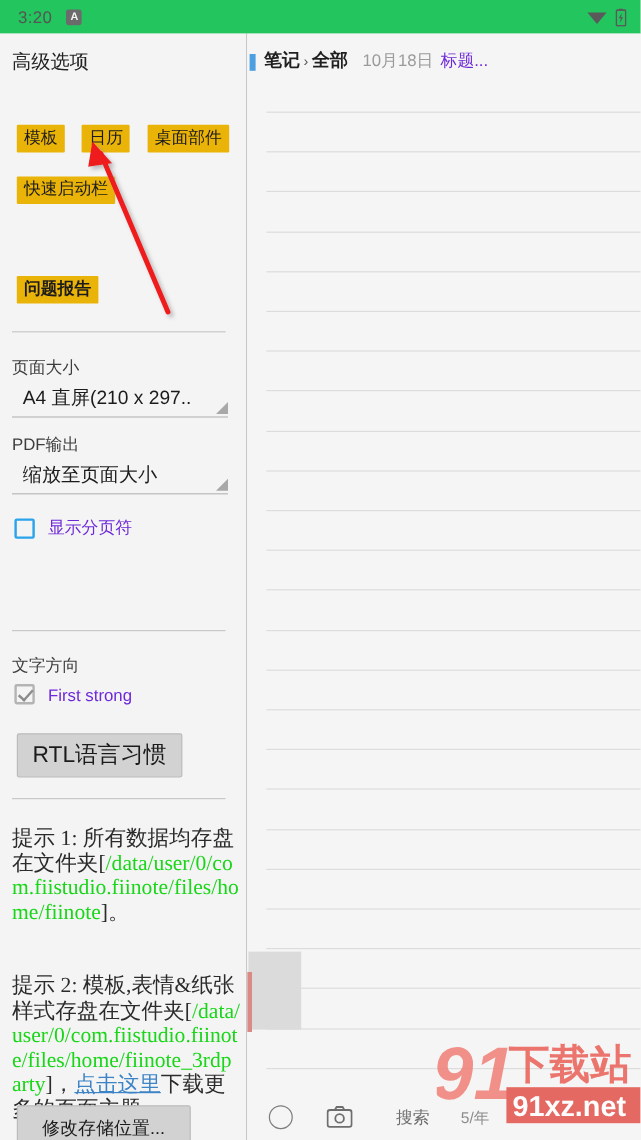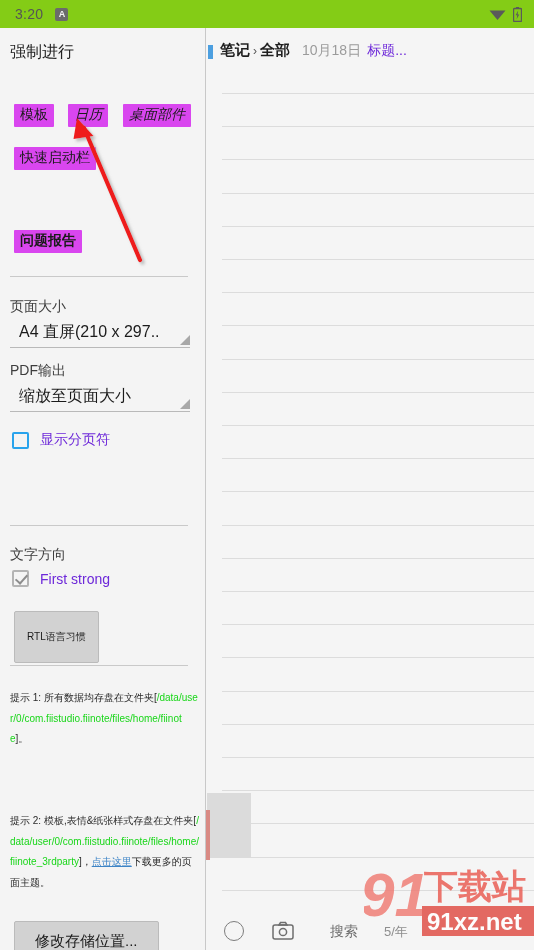--- a/index.html
+++ b/index.html
@@ -13,21 +13,21 @@
     position: relative;
     width: 534px; height: 950px;
     background: #f4f4f4;
     overflow: hidden;
   }
 
   
   #statusbar {
     position: absolute; top: 0; left: 0;
     width: 534px; height: 28px;
-    background: #84cc16;
+    background: #22c55e;
     display: flex; align-items: center;
   }
   #status-time {
     margin-left: 15px;
     font-size: 14px; color: #555;
     letter-spacing: .3px;
   }
   #status-a-icon {
     margin-left: 12px;
     width: 13px; height: 13px;
@@ -66,30 +66,30 @@
     overflow: hidden;
   }
 
   
   #adv-title {
     position: absolute; left: 10px; top: 14px;
     font-size: 16px; color: #222;
   }
   .chip {
     display: inline-block;
-    background: #d946ef;
+    background: #eab308;
     color: #1b1b1b;
     font-size: 14px;
     padding: 2px 6px 3px 6px;
     border-radius: 1px;
     line-height: 1.25;
     white-space: nowrap;
   }
   .chip-row { position: absolute; left: 14px; white-space: nowrap; }
-  .chip-row .chip + .chip { margin-left: 10px; font-style: italic; }
+  .chip-row .chip + .chip { margin-left: 10px; }
   #row-a { top: 76px; }
   #row-b { top: 119px; }
   #row-c { top: 160px; }
   #row-d { top: 202px; font-weight: bold; }
 
   .hrule {
     position: absolute;
     left: 10px; width: 178px; height: 1px;
     background: #c9c9c9;
   }
@@ -149,34 +149,35 @@
   }
   .cb-label { font-size: 14px; color: #6d28d9; }
   #cb-pagebreak { top: 403px; }
   #cb-fiipdf    { top: 445px; }
   #cb-firststrong { top: 542px; }
 
   #btn-rtl {
     position: absolute; left: 14px; top: 583px;
     background: #d2d2d2;
     color: #1b1b1b;
-    font-size: 10px;
-    padding: 20px 12px;
+    font-size: 19px;
+    padding: 8px 12px;
     border: 1px solid #bbb;
     border-radius: 2px;
     line-height: 1;
   }
 
   .tip {
     position: absolute; left: 10px;
     width: 190px;
-    font-size: 10px;
+    font-size: 18px;
     color: #2b2b2b;
     line-height: 20.5px;
     word-break: break-all;
+    font-family: Liberation Serif, serif;
   }
   #tip-1 { top: 660px; }
   #tip-2 { top: 783px; }
   .path { color: #19d619; }
   .linkish { color: #3d84c6; text-decoration: underline; }
 
   #btn-change-storage {
     position: absolute; left: 14px; top: 893px;
     background: #d2d2d2;
     color: #1b1b1b;
@@ -280,21 +281,21 @@
       <svg class="sb-ico" width="9" height="15" viewBox="0 0 9 15">
         <rect x="0.5" y="1.5" width="8" height="13" rx="1" fill="none" stroke="#5a5a5a" stroke-width="1.4"></rect>
         <rect x="3" y="0" width="3" height="2" fill="#5a5a5a"></rect>
         <path d="M5.2 3.6 L2.6 8.2 L4.3 8.2 L3.6 12.2 L6.3 7.4 L4.6 7.4 Z" fill="#5a5a5a"></path>
       </svg>
     </span>
   </div>
 
   <div id="left-pane">
 
-    <div id="adv-title">强制进行</div>
+    <div id="adv-title">高级选项</div>
 
     <div class="chip-row" id="row-a">
       <span class="chip">模板</span>
       <span class="chip">日历</span>
       <span class="chip">桌面部件</span>
     </div>
     <div class="chip-row" id="row-b">
       <span class="chip">快速启动栏</span>
     </div>
     <div class="chip-row" id="row-d">

